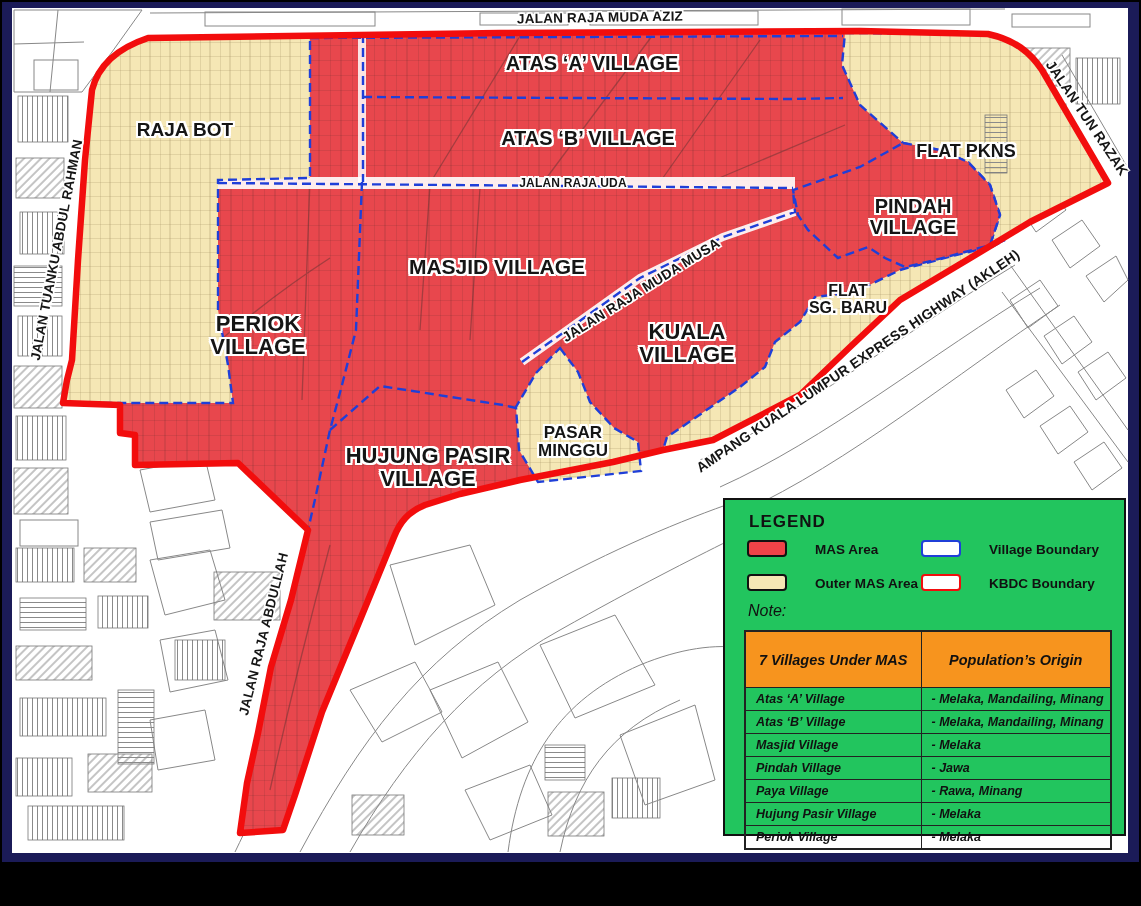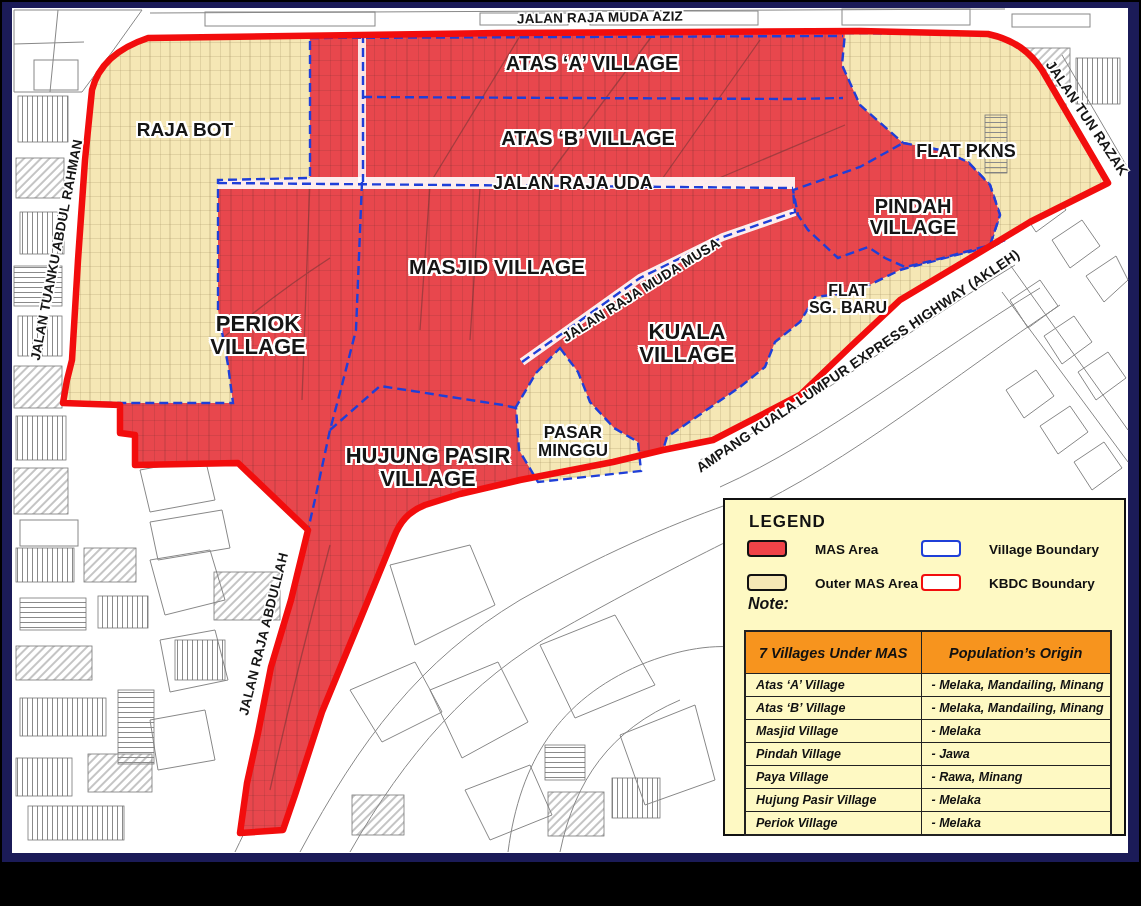--- a/index.html
+++ b/index.html
@@ -18,50 +18,50 @@
       text-shadow:-1.5px -1.5px 0 #fff,1.5px -1.5px 0 #fff,-1.5px 1.5px 0 #fff,
                   1.5px 1.5px 0 #fff,0 -1.5px 0 #fff,0 1.5px 0 #fff,-1.5px 0 0 #fff,1.5px 0 0 #fff;}
 
   .l-aziz{left:600px;top:18px;transform:translate(-50%,-50%) rotate(-1deg);}
   .l-tar{left:57px;top:250px;transform:translate(-50%,-50%) rotate(-79deg);white-space:nowrap;}
   .l-tunrazak{left:1087px;top:118px;transform:translate(-50%,-50%) rotate(56deg);white-space:nowrap;font-size:14px;}
   .l-rajabot{left:185px;top:130px;font-size:19px;}
   .l-atasa{left:592px;top:63px;font-size:20px;}
   .l-atasb{left:588px;top:138px;font-size:20px;}
   .l-flatpkns{left:966px;top:103px;font-size:18px;margin-top:48px;}
-  .l-uda{left:573px;top:183px;font-size:18px;}
+  .l-uda{left:573px;top:183px;font-size:12px;}
   .l-masjid{left:497px;top:267px;font-size:21px;}
   .l-pindah{left:913px;top:217px;font-size:20px;}
   .l-periok{left:258px;top:336px;font-size:22px;}
   .l-musa{left:641px;top:290px;transform:translate(-50%,-50%) rotate(-32deg);white-space:nowrap;font-size:14px;}
   .l-paya{left:687px;top:344px;font-size:22px;}
   .l-sgbaru{left:848px;top:300px;font-size:16px;}
   .l-pasar{left:573px;top:442px;font-size:17px;}
   .l-hujung{left:428px;top:468px;font-size:22px;}
   .l-akleh{left:858px;top:361px;transform:translate(-50%,-50%) rotate(-34deg);white-space:nowrap;font-size:14px;}
   .l-abdullah{left:264px;top:634px;transform:translate(-50%,-50%) rotate(-76deg);white-space:nowrap;}
 
   
   .legend{position:absolute;left:723px;top:498px;width:403px;height:338px;
-          background:#fef9c3;border:2px solid #111;box-sizing:border-box;}
+          background:#22c55e;border:2px solid #111;box-sizing:border-box;}
   .legend-title{position:absolute;left:24px;top:12px;font-size:17px;font-weight:bold;
                 letter-spacing:1px;color:#111;}
   .sw{position:absolute;width:40px;height:17px;border:2.5px solid #111;border-radius:4px;
       box-sizing:border-box;background:#fff;}
   .sw-mas{background:#EF4348;}
   .sw-outer{background:#F5E7B5;}
   .sw-village{border-color:#1F3FD8;}
   .sw-kbdc{border-color:#F20D0D;}
   .swl{position:absolute;font-size:13.5px;font-weight:bold;color:#111;white-space:nowrap;padding-left:16px;}
-  .legend-note{position:absolute;left:23px;top:95px;font-size:16px;font-weight:bold;
+  .legend-note{position:absolute;left:23px;top:102px;font-size:16px;font-weight:normal;
                font-style:italic;color:#111;}
   .ltable{position:absolute;left:19px;top:130px;width:366px;border-collapse:collapse;
           table-layout:fixed;border:2px solid #222;}
   .ltable th{background:#F7941E;color:#111;font-style:italic;font-weight:bold;font-size:14.5px;
-             height:31px;border:1px solid #222;text-align:center;padding:5px;}
+             height:31px;border:1px solid #222;text-align:center;padding:12px;}
   .ltable td{font-style:italic;font-weight:bold;font-size:12.5px;color:#111;height:22px;
              border:1px solid #222;padding:0 0 0 10px;white-space:nowrap;overflow:hidden;}
   .ltable col.c1{width:176px;} .ltable col.c2{width:190px;}
 </style>
 </head>
 <body>
 
 <div id="stage">
 
 <svg width="1141" height="906" viewBox="0 0 1141 906">

